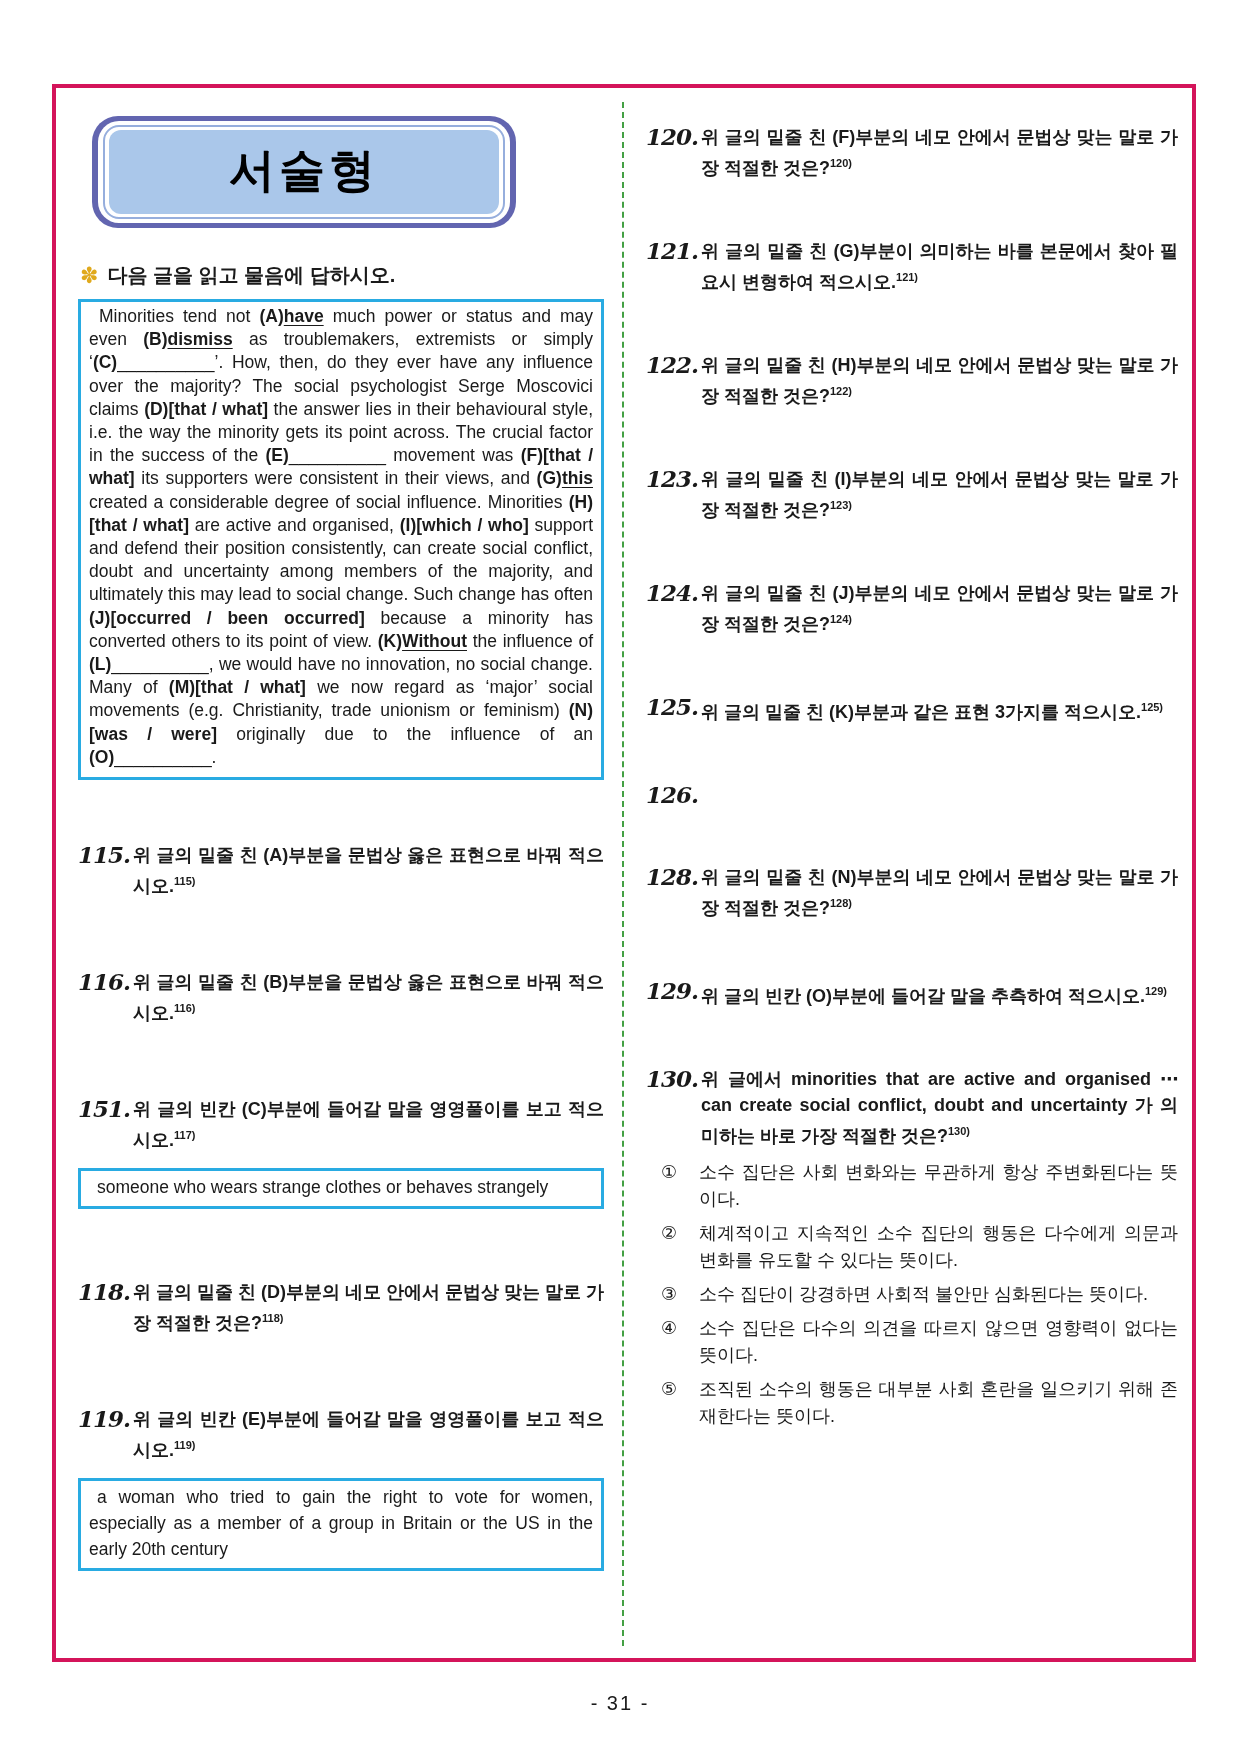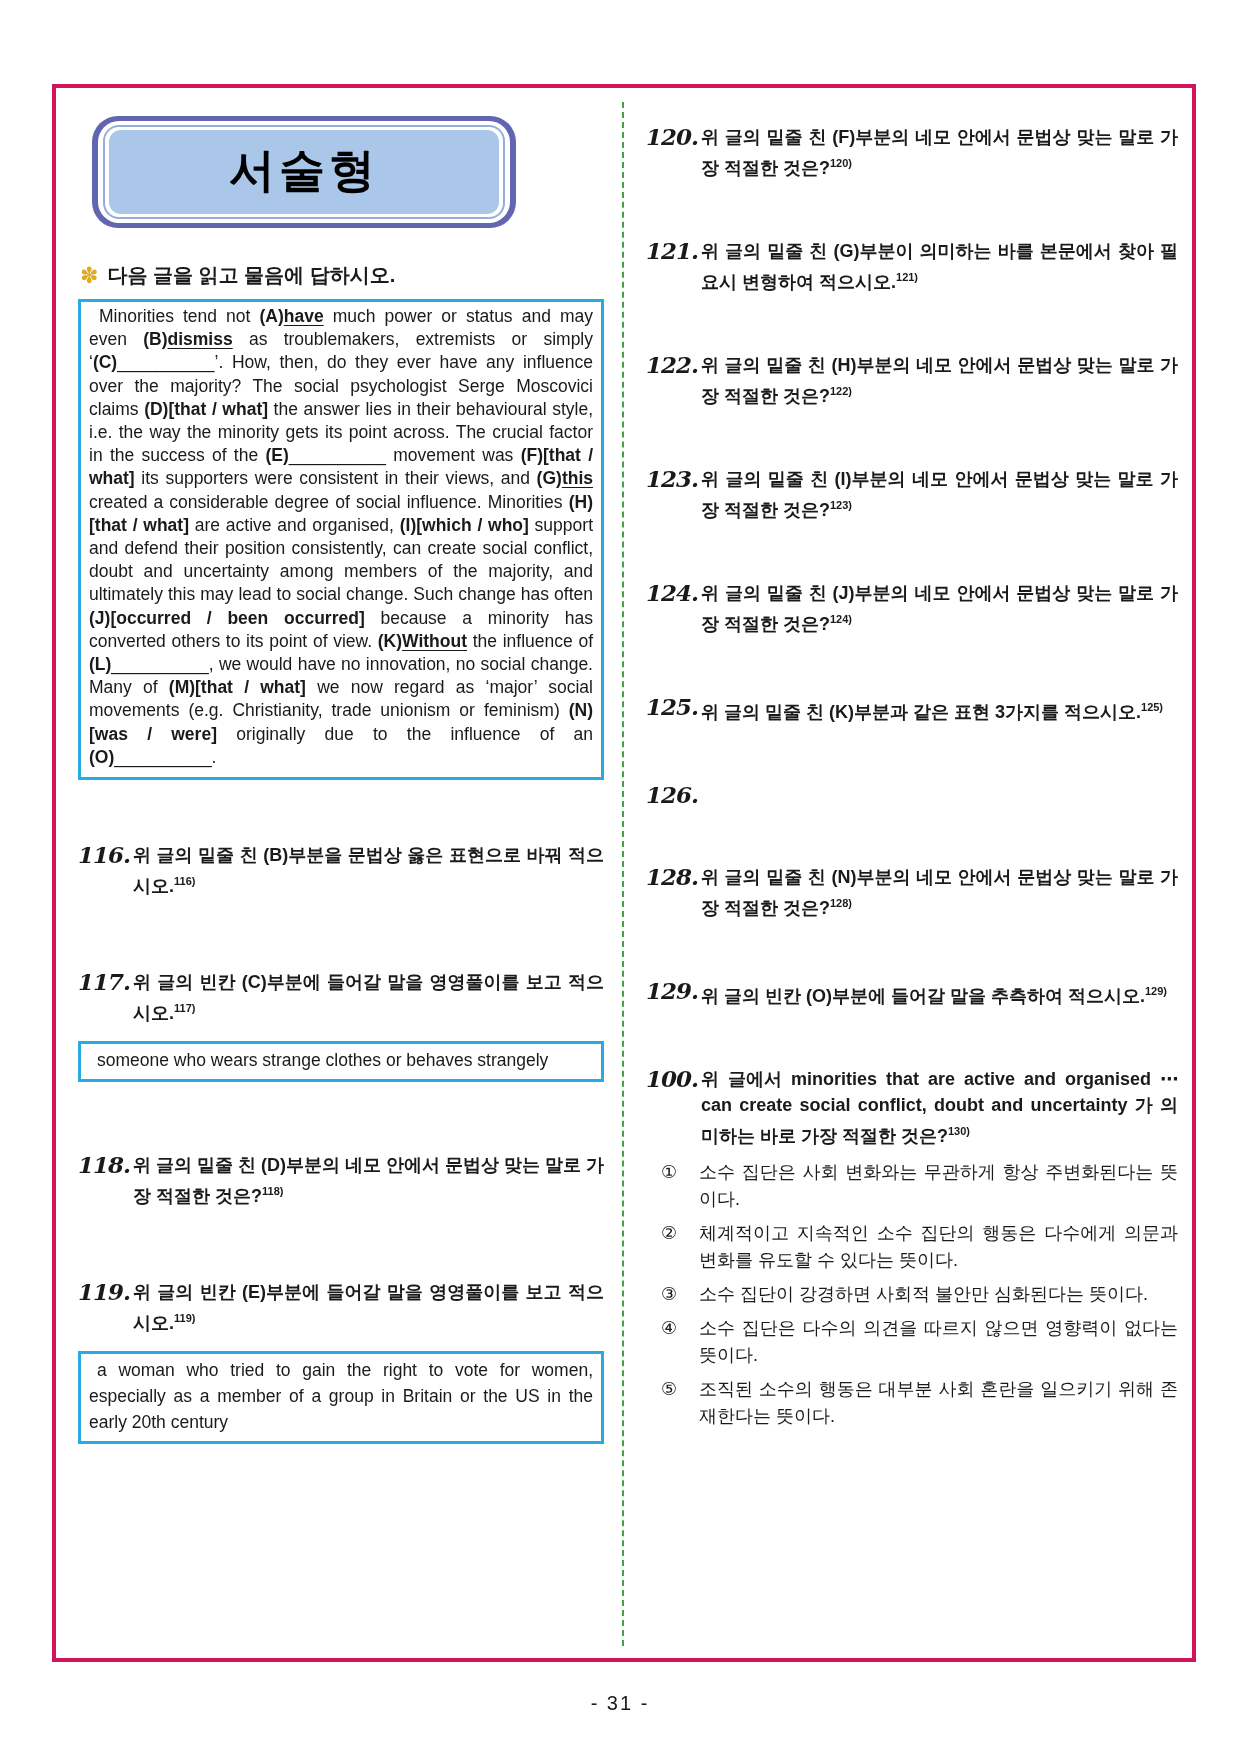--- a/index.html
+++ b/index.html
@@ -80,27 +80,33 @@
         <span>다음 글을 읽고 물음에 답하시오.</span>
       </div>
 
       <div class="passage-box">
         <p class="passage" id="passage"><span>Minorities tend not </span><span class="b">(A)</span><span class="b u">have</span><span> much power or status and may even </span><span class="b">(B)</span><span class="b u">dismiss</span><span> as troublemakers, extremists or simply ‘</span><span class="b">(C)</span><span>__________’. How, then, do they ever have any influence over the majority? The social psychologist Serge Moscovici claims </span><span class="b">(D)[that / what]</span><span> the answer lies in their behavioural style, i.e. the way the minority gets its point across. The crucial factor in the success of the </span><span class="b">(E)</span><span>__________ movement was </span><span class="b">(F)[that / what]</span><span> its supporters were consistent in their views, and </span><span class="b">(G)</span><span class="b u">this</span><span> created a considerable degree of social influence. Minorities </span><span class="b">(H)[that / what]</span><span> are active and organised, </span><span class="b">(I)[which / who]</span><span> support and defend their position consistently, can create social conflict, doubt and uncertainty among members of the majority, and ultimately this may lead to social change. Such change has often </span><span class="b">(J)[occurred / been occurred]</span><span> because a minority has converted others to its point of view. </span><span class="b">(K)</span><span class="b u">Without</span><span> the influence of </span><span class="b">(L)</span><span>__________, we would have no innovation, no social change. Many of </span><span class="b">(M)[that / what]</span><span> we now regard as ‘major’ social movements (e.g. Christianity, trade unionism or feminism) </span><span class="b">(N)[was / were]</span><span> originally due to the influence of an </span><span class="b">(O)</span><span>__________.</span></p>
       </div>
 
       <div class="qlist-left" id="qleft">
           <div class="question">
             <div class="qrow">
+              <span class="qnum">115.</span>
+              <div class="qtext">위 글의 밑줄 친 (A)부분을 문법상 옳은 표현으로 바꿔 적으시오.<sup class="qsup">115)</sup></div>
+            </div>
+          </div>
+          <div class="question">
+            <div class="qrow">
               <span class="qnum">116.</span>
               <div class="qtext">위 글의 밑줄 친 (B)부분을 문법상 옳은 표현으로 바꿔 적으시오.<sup class="qsup">116)</sup></div>
             </div>
           </div>
           <div class="question">
             <div class="qrow">
-              <span class="qnum">117.</span>
+              <span class="qnum">151.</span>
               <div class="qtext">위 글의 빈칸 (C)부분에 들어갈 말을 영영풀이를 보고 적으시오.<sup class="qsup">117)</sup></div>
             </div>
             <div class="def-box">someone who wears strange clothes or behaves strangely</div>
           </div>
           <div class="question">
             <div class="qrow">
               <span class="qnum">118.</span>
               <div class="qtext">위 글의 밑줄 친 (D)부분의 네모 안에서 문법상 맞는 말로 가장 적절한 것은?<sup class="qsup">118)</sup></div>
             </div>
           </div>
@@ -166,21 +172,21 @@
             </div>
           </div>
           <div class="question">
             <div class="qrow">
               <span class="qnum">129.</span>
               <div class="qtext">위 글의 빈칸 (O)부분에 들어갈 말을 추측하여 적으시오.<sup class="qsup">129)</sup></div>
             </div>
           </div>
           <div class="question">
             <div class="qrow">
-              <span class="qnum">100.</span>
+              <span class="qnum">130.</span>
               <div class="qtext">위 글에서 minorities that are active and organised ⋯ can create social conflict, doubt and uncertainty 가 의미하는 바로 가장 적절한 것은?<sup class="qsup">130)</sup></div>
             </div>
             <div class="options">
               <div class="option">
                 <span class="omark">①</span>
                 <span class="otext">소수 집단은 사회 변화와는 무관하게 항상 주변화된다는 뜻이다.</span>
               </div>
               <div class="option">
                 <span class="omark">②</span>
                 <span class="otext">체계적이고 지속적인 소수 집단의 행동은 다수에게 의문과 변화를 유도할 수 있다는 뜻이다.</span>

